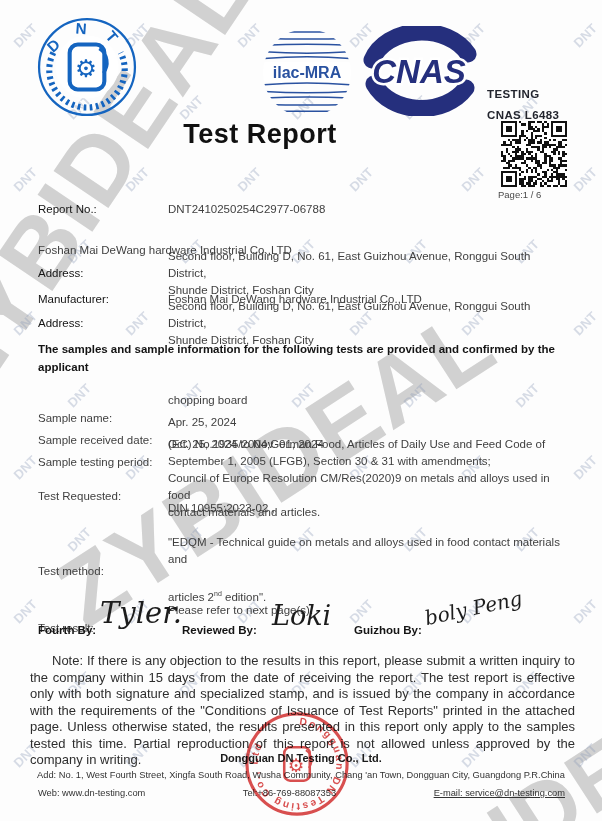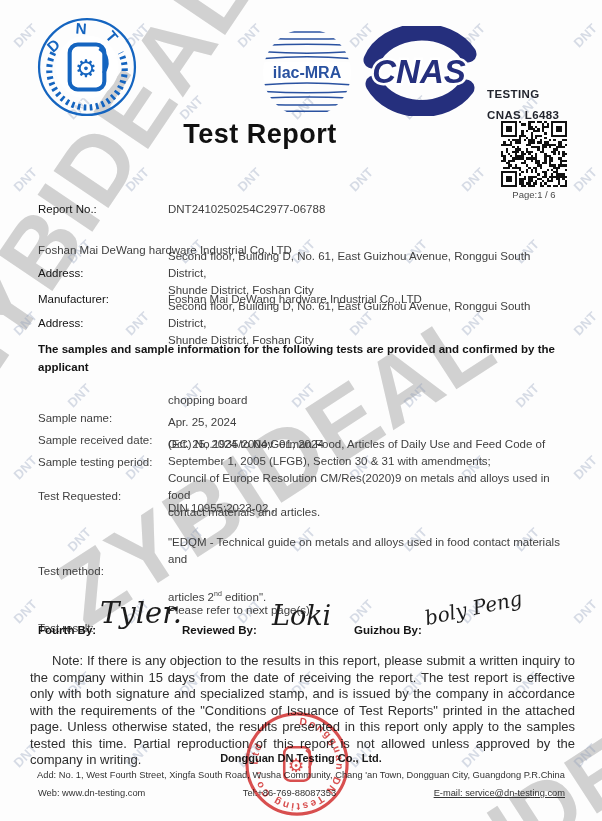--- a/index.html
+++ b/index.html
@@ -16,21 +16,21 @@
             transform:rotate(-45deg);}
   
   .logo{position:absolute;z-index:2;}
   .dnt-logo{left:36px;top:16px;}
   .ilac-logo{left:262px;top:28px;}
   .cnas-logo{left:358px;top:26px;}
   .accred{position:absolute;left:487px;top:84px;z-index:2;font-weight:bold;
           font-size:11.5px;color:#23252e;line-height:21px;letter-spacing:.4px;}
   .title{position:absolute;left:0;top:119px;width:520px;text-align:center;z-index:2;
          font-size:27px;font-weight:bold;color:#101010;letter-spacing:.5px;}
-  .qr-wrap{position:absolute;left:498px;top:121px;z-index:2;width:72px;text-align:center;}
+  .qr-wrap{position:absolute;left:498px;top:121px;z-index:2;width:72px;text-align:left;}
   .qr-wrap svg{display:block;margin:0 auto;}
   .qr-label{font-size:9.5px;color:#4a4a4a;margin-top:2px;}
   
   .row{position:absolute;left:38px;width:530px;display:flex;align-items:center;z-index:2;
        font-size:11.5px;line-height:17px;}
   .row .lab{flex:0 0 130px;font-weight:normal;color:#141414;}
   .row .lab.plain{font-weight:normal;color:#3f3f3f;margin-top:36px;}
   .row .val{white-space:pre-line;color:#3f3f3f;}
   .para-bold{position:absolute;left:38px;top:341px;width:525px;z-index:2;font-size:11.5px;
              font-weight:bold;color:#141414;line-height:17.5px;}

